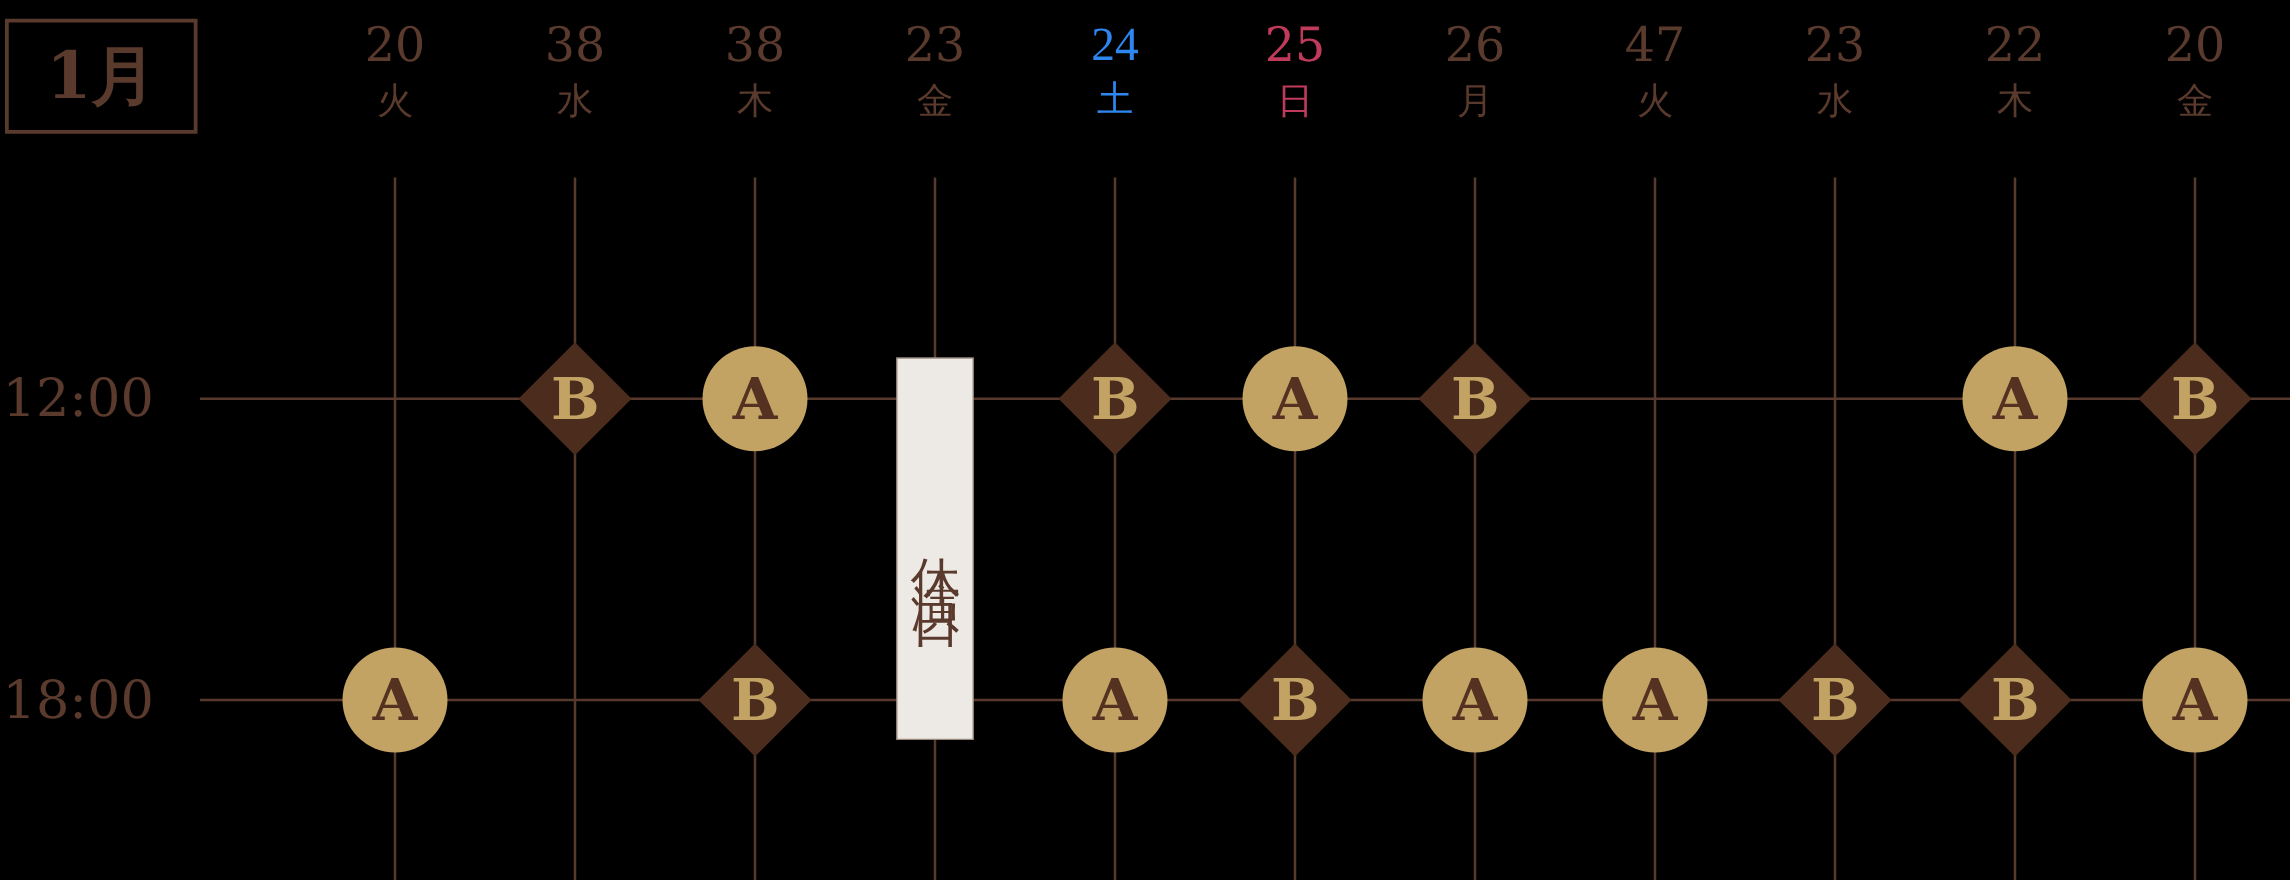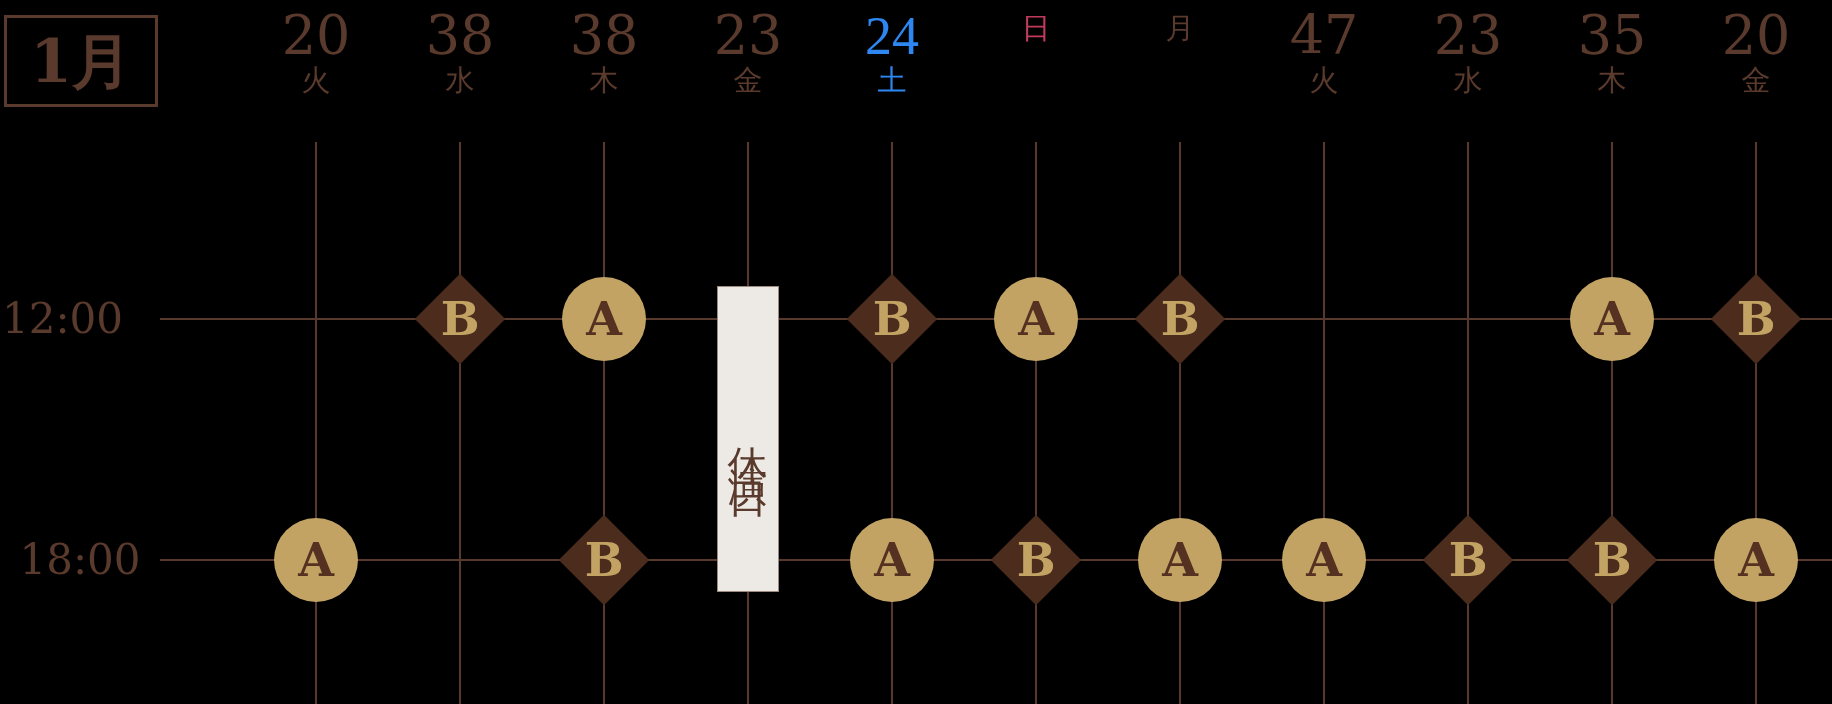--- a/index.html
+++ b/index.html
@@ -17,27 +17,27 @@
   .stage{
     position:relative;width:1832px;height:704px;background:var(--bg);
     font-family:"DejaVu Serif", serif;overflow:hidden;
   }
   
   .month-box{
     position:absolute;left:4px;top:15px;width:148px;height:86px;
     border:3px solid var(--brown);
     display:flex;align-items:center;justify-content:center;z-index:2;
   }
-  .month-text{color:var(--brown);font-size:60px;font-weight:bold;line-height:1;}
+  .month-text{color:var(--brown);font-size:52px;font-weight:bold;line-height:1;}
   
   .vline{position:absolute;top:142px;height:562px;width:2px;background:var(--line);z-index:1;}
   .hline{position:absolute;left:160px;width:1672px;height:2px;background:var(--line);z-index:1;}
   
   .day-head{position:absolute;top:10px;width:144px;text-align:center;z-index:2;}
-  .day-num{display:block;font-size:54px;line-height:52px;color:var(--brown);}
+  .day-num{display:block;font-size:38px;line-height:52px;color:var(--brown);}
   .day-wd{display:block;font-size:29px;line-height:32px;color:var(--brown);margin-top:2px;}
   .day-blue .day-num,.day-blue .day-wd{color:var(--blue);font-family:Liberation Serif, serif;}
   .day-red .day-num,.day-red .day-wd{color:var(--red);}
   
   .time-label{
     position:absolute;left:2px;width:156px;color:var(--brown);
     font-size:42px;line-height:50px;z-index:2;
   }
   
   .marker{position:absolute;display:flex;align-items:center;justify-content:center;z-index:3;}
@@ -88,39 +88,41 @@
         <span class="day-num">23</span>
         <span class="day-wd">金</span>
       </div>
       <div class="vline" style="left: 891px;"></div>
       <div class="day-head day-blue" style="left: 820px;">
         <span class="day-num">24</span>
         <span class="day-wd">土</span>
       </div>
       <div class="vline" style="left: 1035px;"></div>
       <div class="day-head day-red" style="left: 964px;">
+        <span class="day-num">25</span>
         <span class="day-wd">日</span>
       </div>
       <div class="vline" style="left: 1179px;"></div>
       <div class="day-head day-brown" style="left: 1108px;">
+        <span class="day-num">26</span>
         <span class="day-wd">月</span>
       </div>
       <div class="vline" style="left: 1323px;"></div>
       <div class="day-head day-brown" style="left: 1252px;">
         <span class="day-num">47</span>
         <span class="day-wd">火</span>
       </div>
       <div class="vline" style="left: 1467px;"></div>
       <div class="day-head day-brown" style="left: 1396px;">
         <span class="day-num">23</span>
         <span class="day-wd">水</span>
       </div>
       <div class="vline" style="left: 1611px;"></div>
       <div class="day-head day-brown" style="left: 1540px;">
-        <span class="day-num">35</span>
+        <span class="day-num">22</span>
         <span class="day-wd">木</span>
       </div>
       <div class="vline" style="left: 1755px;"></div>
       <div class="day-head day-brown" style="left: 1684px;">
         <span class="day-num">20</span>
         <span class="day-wd">金</span>
       </div>
       <div class="hline" style="top: 318px;"></div>
       <div class="time-label" style="top: 294px;">12:00</div>
       <div class="marker marker-b" style="left: 428px; top: 287px;">
@@ -138,21 +140,21 @@
       <div class="marker marker-b" style="left: 1148px; top: 287px;">
         <span class="letter">B</span>
       </div>
       <div class="marker marker-a" style="left: 1570px; top: 277px;">
         <span class="letter">A</span>
       </div>
       <div class="marker marker-b" style="left: 1724px; top: 287px;">
         <span class="letter">B</span>
       </div>
       <div class="hline" style="top: 559px;"></div>
-      <div class="time-label" style="top: 535px; text-align: center;">18:00</div>
+      <div class="time-label" style="top: 535px;">18:00</div>
       <div class="marker marker-a" style="left: 274px; top: 518px;">
         <span class="letter">A</span>
       </div>
       <div class="marker marker-b" style="left: 572px; top: 528px;">
         <span class="letter">B</span>
       </div>
       <div class="marker marker-a" style="left: 850px; top: 518px;">
         <span class="letter">A</span>
       </div>
       <div class="marker marker-b" style="left: 1004px; top: 528px;">

